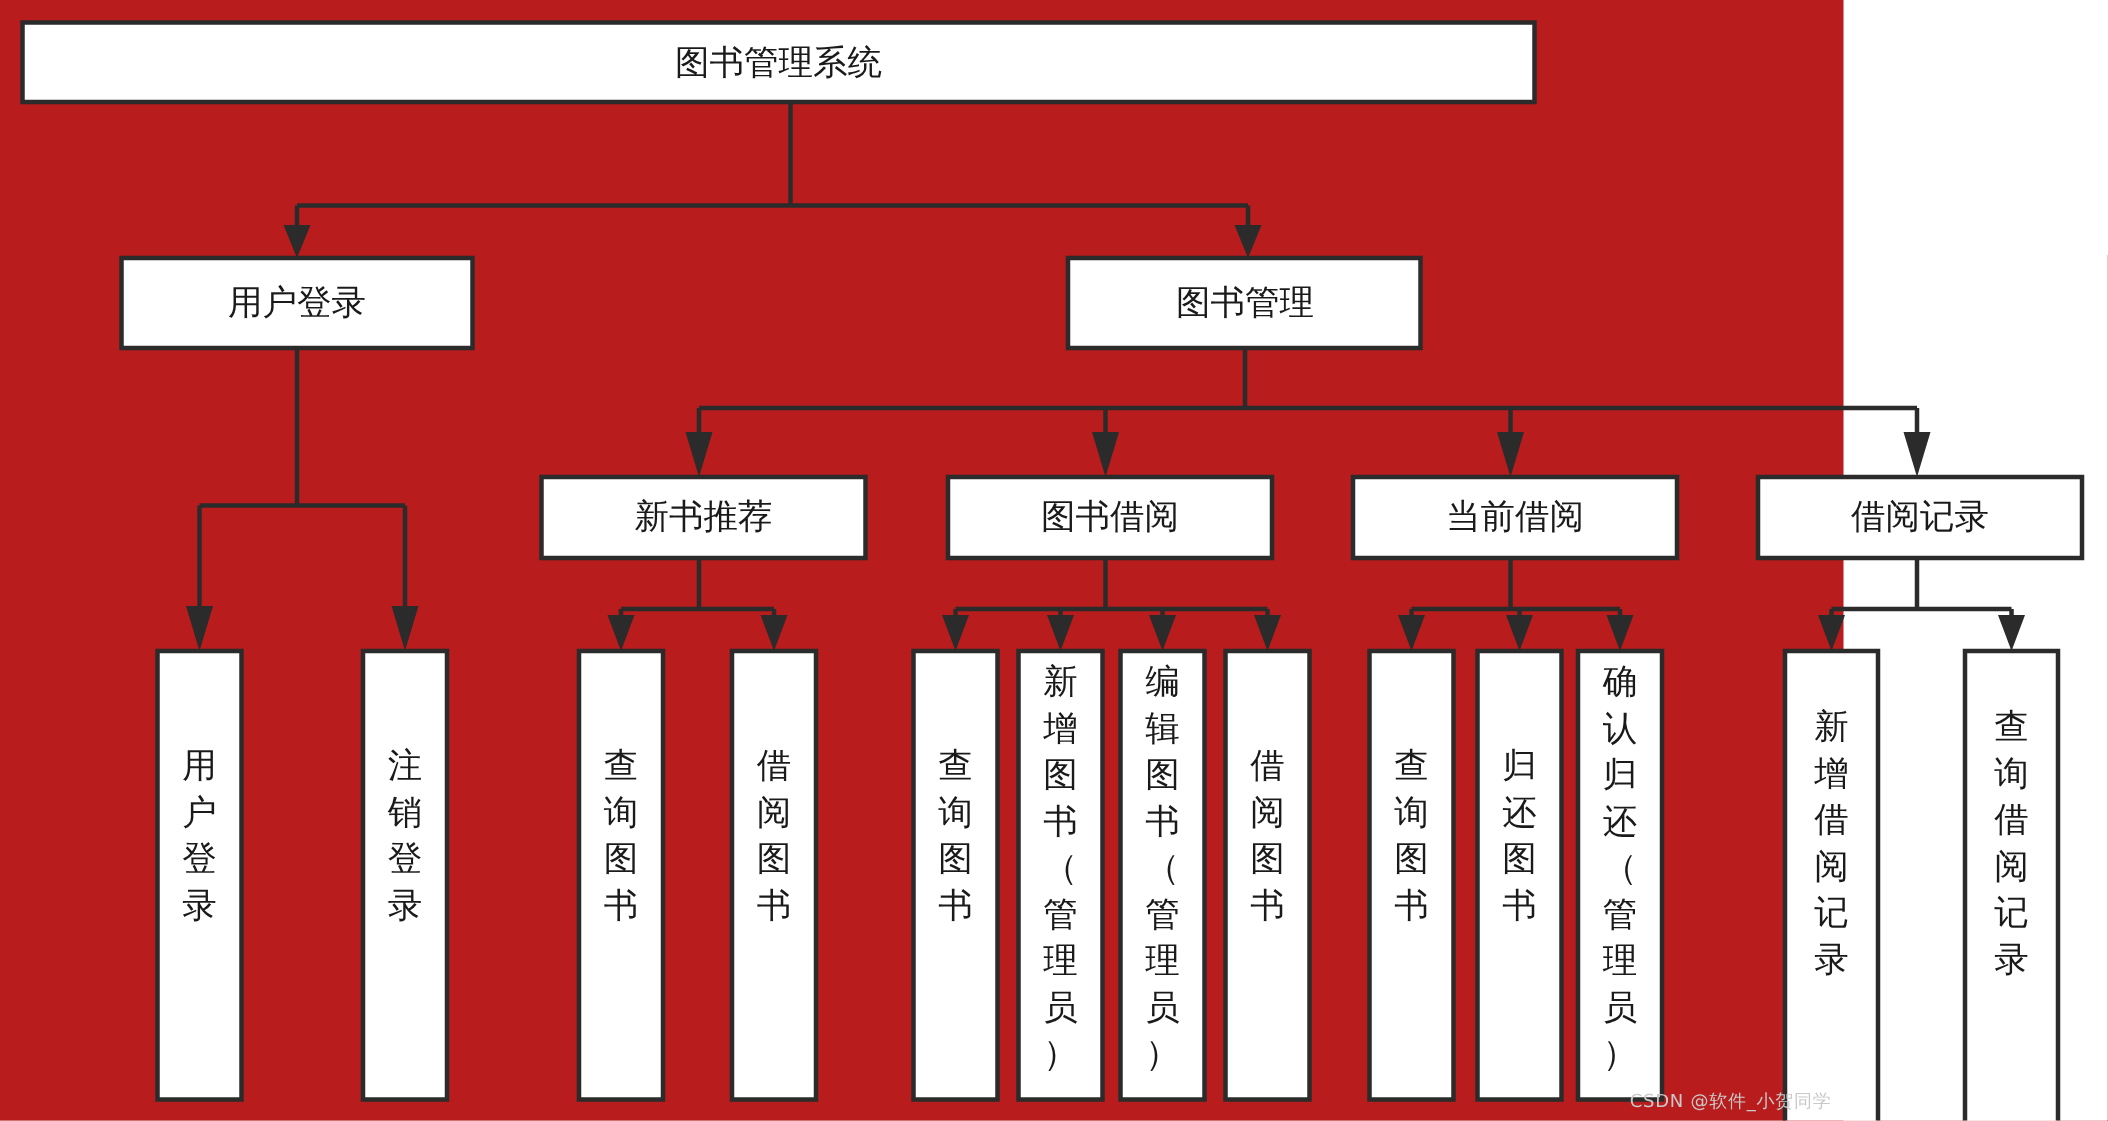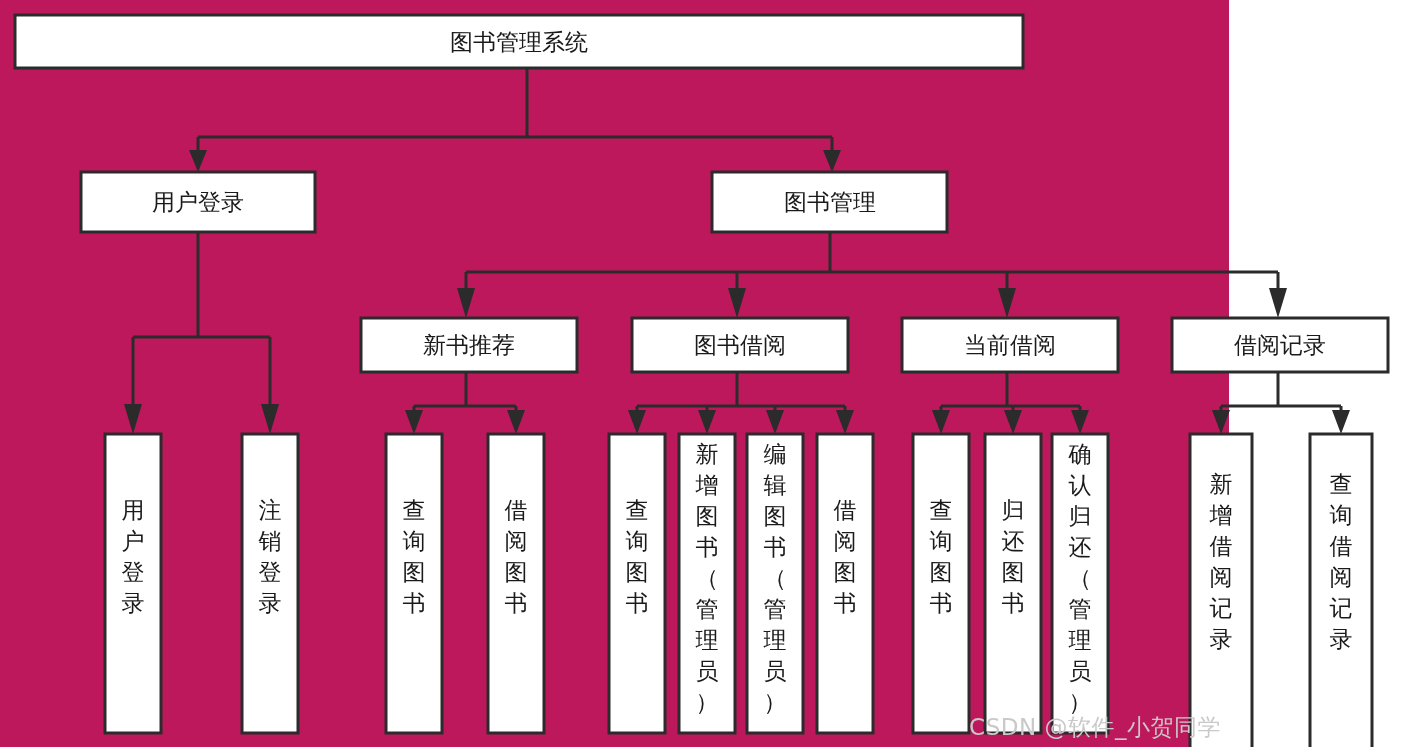--- a/index.html
+++ b/index.html
@@ -10,21 +10,21 @@
   body {
     width: 1405px;
     height: 747px;
     font-family: "DejaVu Sans", "Liberation Sans", sans-serif;
     overflow: hidden;
   }
   #diagram-root {
     position: relative;
     width: 1229px;
     height: 747px;
-    background: #be185d;
+    background: #b91c1c;
   }
   svg.flow {
     position: absolute;
     top: 0;
     left: 0;
     width: 1405px;
     height: 747px;
   }
   .node-rect {
     fill: #ffffff;
@@ -52,21 +52,21 @@
     font-family: "DejaVu Sans", "Liberation Sans", sans-serif;
     font-size: 23px;
     fill: #1a1a1a;
     text-anchor: middle;
   }
   .watermark {
     position: absolute;
     right: 8px;
     bottom: 4px;
     font-family: "DejaVu Sans", "Liberation Sans", sans-serif;
-    font-size: 23px;
+    font-size: 12px;
     color: #c9c9c9;
     white-space: nowrap;
     letter-spacing: 0.5px;
     pointer-events: none;
   }
 </style>
 </head>
 <body>
 
 <div id="diagram-root">

